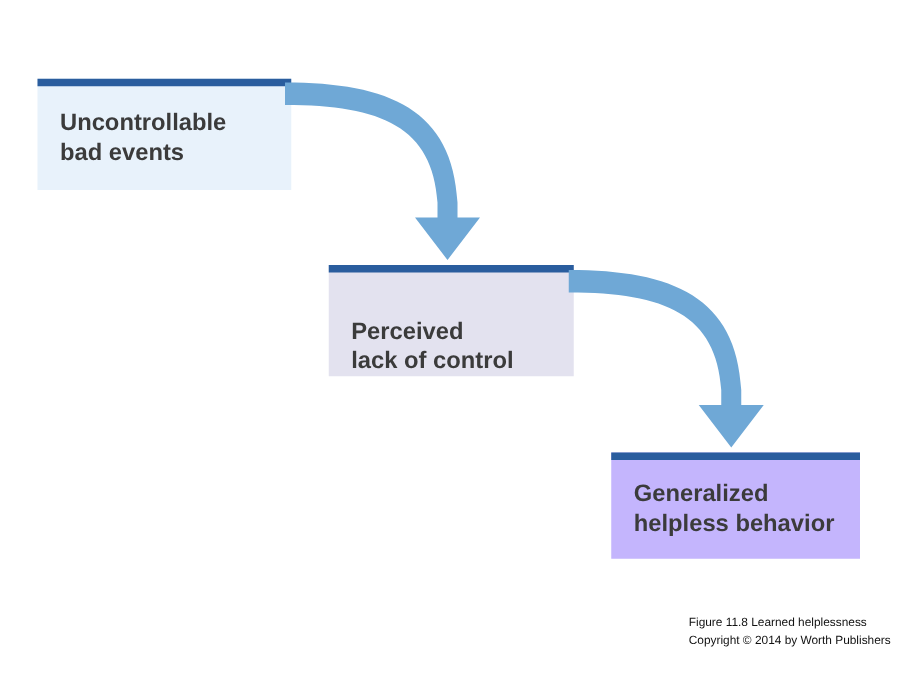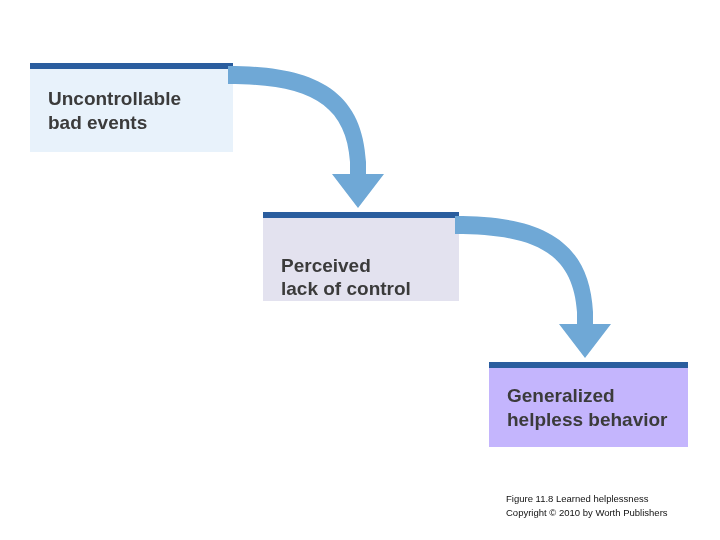--- a/index.html
+++ b/index.html
@@ -74,21 +74,21 @@
   
   .caption {
     position: absolute;
     left: 506px;
     top: 492px;
     width: 210px;
     font-size: 9.5px;
     line-height: 1.45;
     color: #111111;
   }
-  .caption div { white-space: nowrap; }
+  .caption div { white-space: nowrap; margin-left: 45px; }
 </style>
 </head>
 <body>
 
 <div class="stage">
 
   <div class="box" id="box-uncontrollable">
     <span class="box-label">Uncontrollable
 bad events</span>
   </div>
@@ -124,16 +124,16 @@
              Z" fill="#6fa8d6"></path>
   </svg>
 
   <div class="box" id="box-generalized">
     <span class="box-label">Generalized
 helpless behavior</span>
   </div>
 
   <div class="caption">
     <div>Figure 11.8  Learned helplessness</div>
-    <div>Copyright © 2010 by Worth Publishers</div>
+    <div>Copyright © 2014 by Worth Publishers</div>
   </div>
 
 </div>
 
 </body></html>

